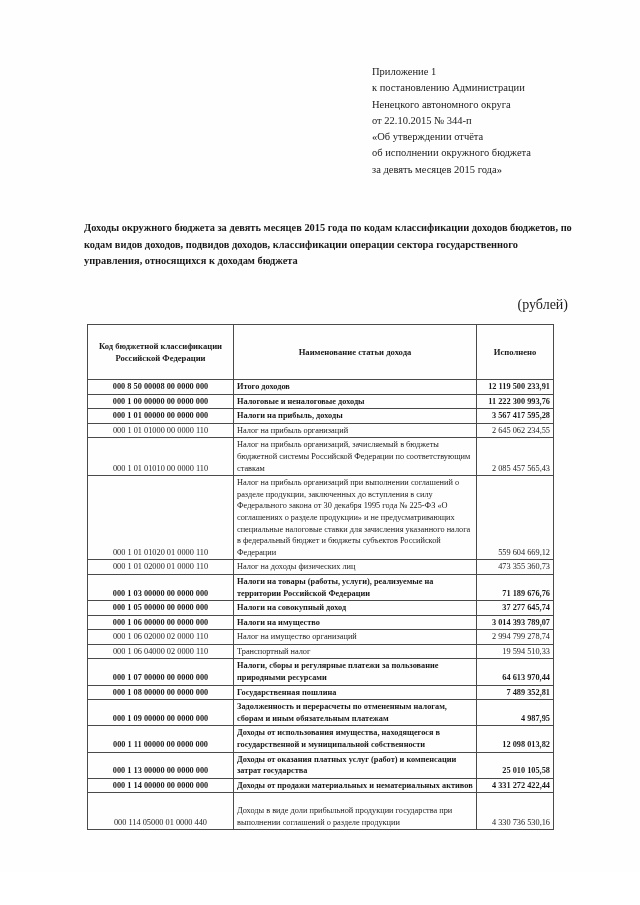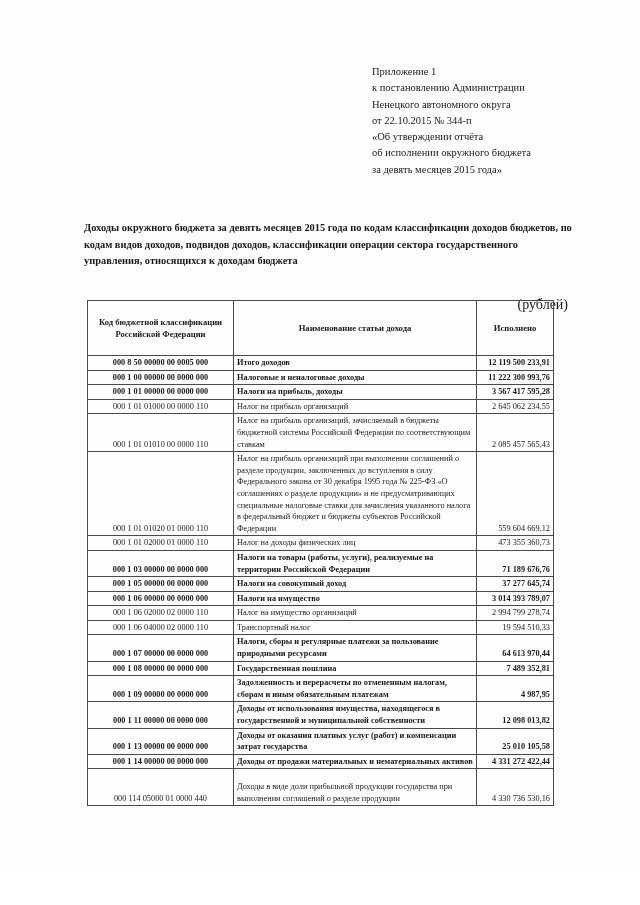--- a/index.html
+++ b/index.html
@@ -60,20 +60,21 @@
   .tbl-wrap {
     position: absolute;
     left: 87px;
     top: 300px;
     width: 466px;
   }
   table.budget {
     border-collapse: collapse;
     width: 466px;
     table-layout: fixed;
+    margin-top: 24px;
   }
   table.budget col.c-code  { width: 146px; }
   table.budget col.c-name  { width: 243px; }
   table.budget col.c-value { width: 77px; }
 
   table.budget th,
   table.budget td {
     border: 1px solid #4a4a4a;
     font-size: 8.3px;
     line-height: 11.6px;
@@ -132,21 +133,21 @@
       </colgroup>
       <thead>
         <tr>
           <th>Код бюджетной классификации Российской Федерации</th>
           <th>Наименование статьи дохода</th>
           <th>Исполнено</th>
         </tr>
       </thead>
       <tbody>
           <tr class="bold">
-            <td class="code">000 8 50 00000 00 0005 000</td>
+            <td class="code">000 8 50 00008 00 0000 000</td>
             <td class="name">Итого доходов</td>
             <td class="value">12 119 500 233,91</td>
           </tr>
           <tr class="bold">
             <td class="code">000 1 00 00000 00 0000 000</td>
             <td class="name">Налоговые и неналоговые доходы</td>
             <td class="value">11 222 300 993,76</td>
           </tr>
           <tr class="bold">
             <td class="code">000 1 01 00000 00 0000 000</td>

